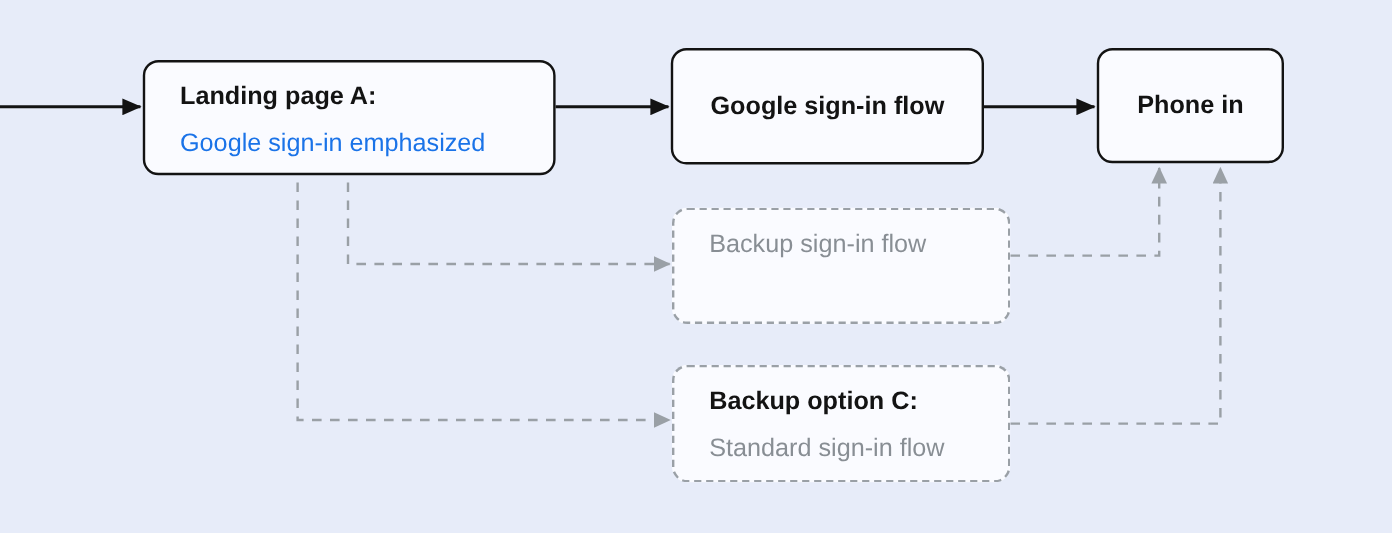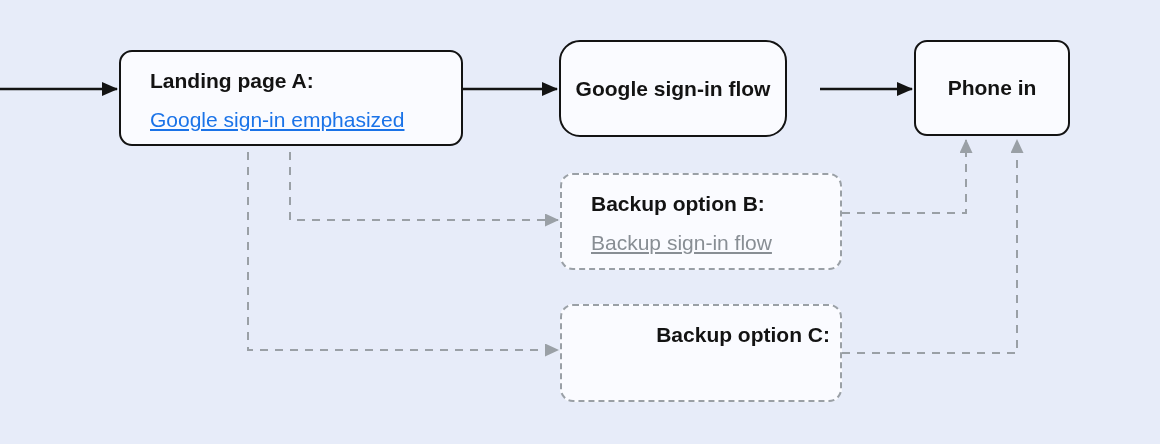--- a/index.html
+++ b/index.html
@@ -37,29 +37,28 @@
     display:block;
     font-size:21px;font-weight:bold;
     line-height:39px;color:var(--border);
     white-space:nowrap;
   }
   .node-subtitle{
     display:block;
     font-size:21px;font-weight:normal;
     line-height:39px;color:var(--muted-text);
     white-space:nowrap;
-    text-decoration:underline;
   }
   .node-subtitle.blue{color:var(--accent-blue);}
   .node-label{font-size:21px;font-weight:bold;color:var(--border);white-space:nowrap;}
   #node-landing{left:119px;top:40px;width:344px;height:96px;margin-top:10px;}
-  #node-google-flow{left:559px;top:40px;width:228px;height:97px;border-radius:21px;}
+  #node-google-flow{left:559px;top:40px;width:261px;height:97px;}
   #node-signed-in{left:914px;top:40px;width:156px;height:96px;}
   #node-backup-b{left:560px;top:173px;width:282px;height:97px;}
-  #node-backup-c{left:560px;top:304px;width:282px;height:98px;text-align:right;}
+  #node-backup-c{left:560px;top:304px;width:282px;height:98px;}
 </style>
 </head>
 <body>
 
 <div class="stage">
 
   <svg class="connectors" viewBox="0 0 1160 444" xmlns="http://www.w3.org/2000/svg">
     <defs>
       <marker id="arrow-black" markerUnits="userSpaceOnUse" markerWidth="16" markerHeight="14" refX="15" refY="7" orient="auto">
         <path class="mk-black" d="M0 0 L16 7 L0 14 Z"></path>
@@ -86,21 +85,21 @@
 
   <div class="node centered" id="node-google-flow">
     <span class="node-label">Google sign-in flow</span>
   </div>
 
   <div class="node centered" id="node-signed-in">
     <span class="node-label">Phone in</span>
   </div>
 
   <div class="node dashed padded" id="node-backup-b">
-    <span class="node-title">Backup option B:</span>
     <span class="node-subtitle">Backup sign-in flow</span>
   </div>
 
   <div class="node dashed padded" id="node-backup-c">
     <span class="node-title">Backup option C:</span>
+    <span class="node-subtitle">Standard sign-in flow</span>
   </div>
 
 </div>
 
 </body></html>

